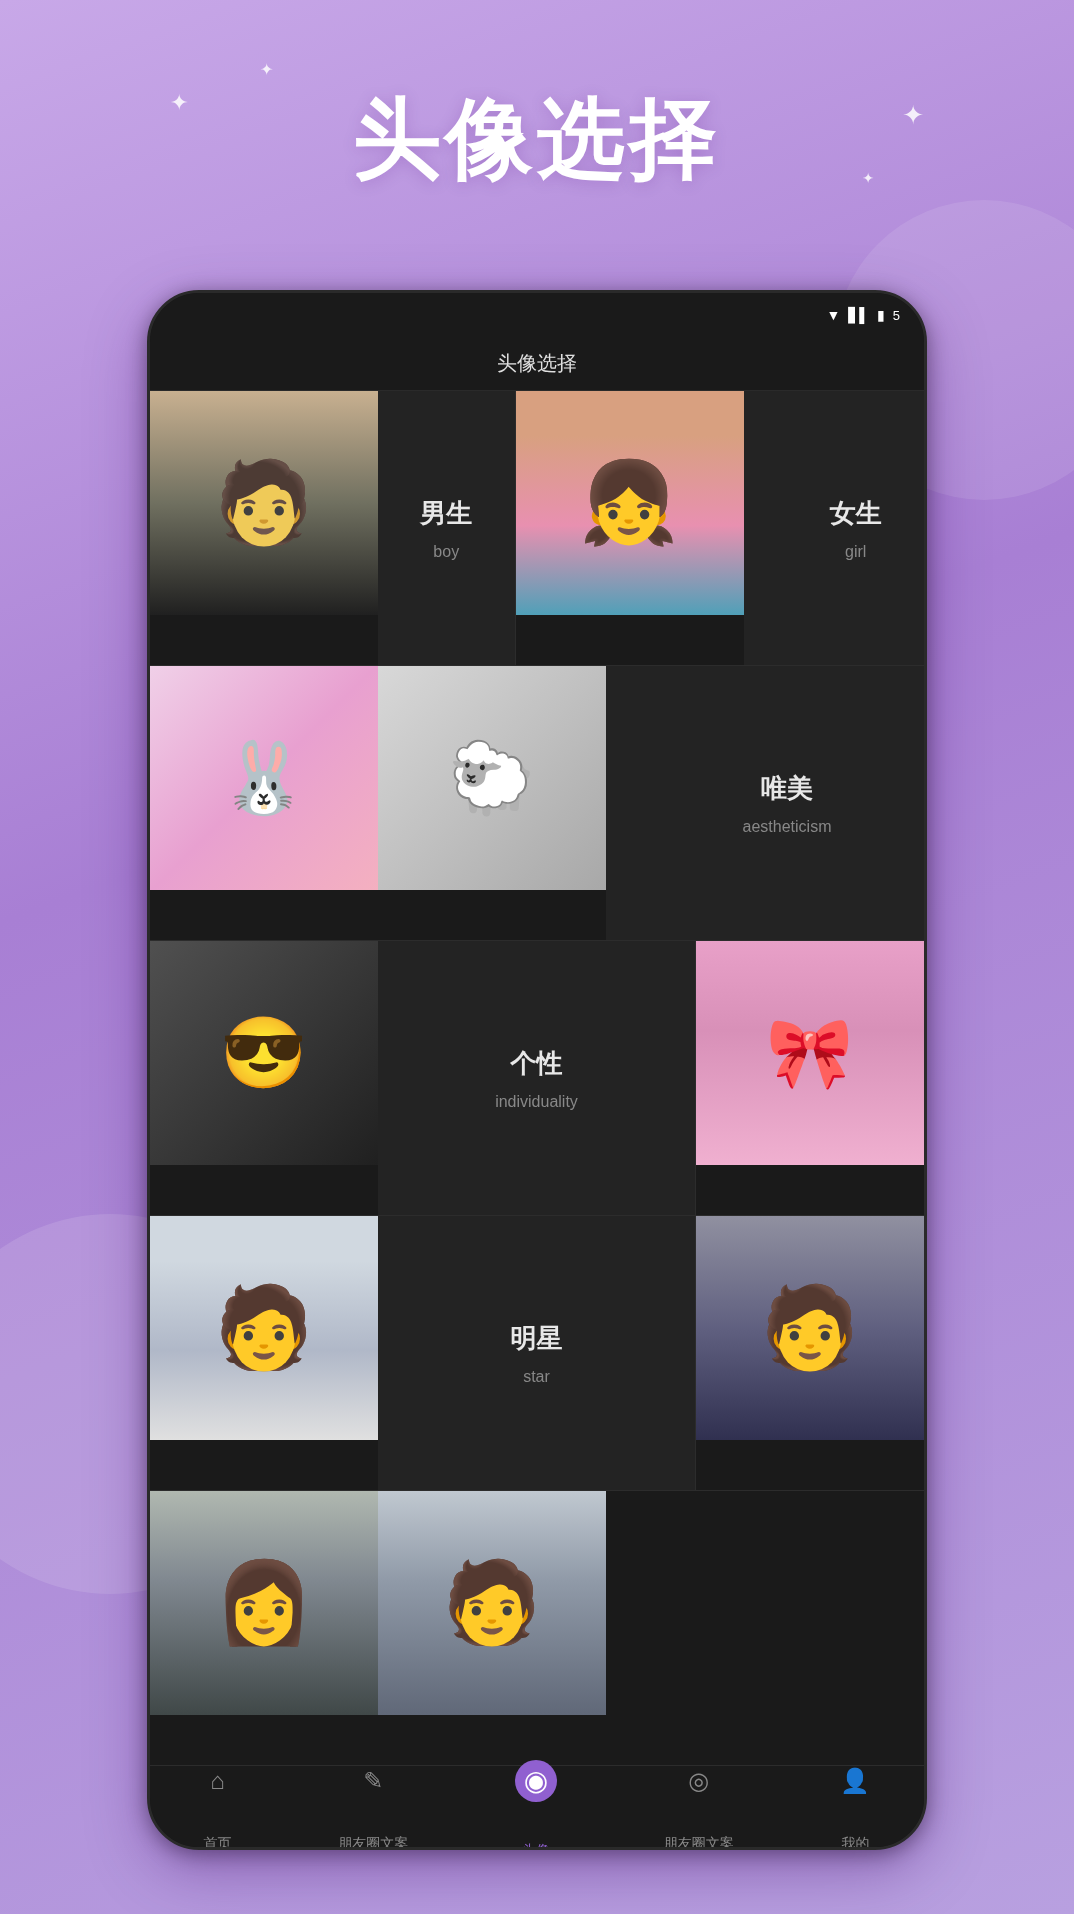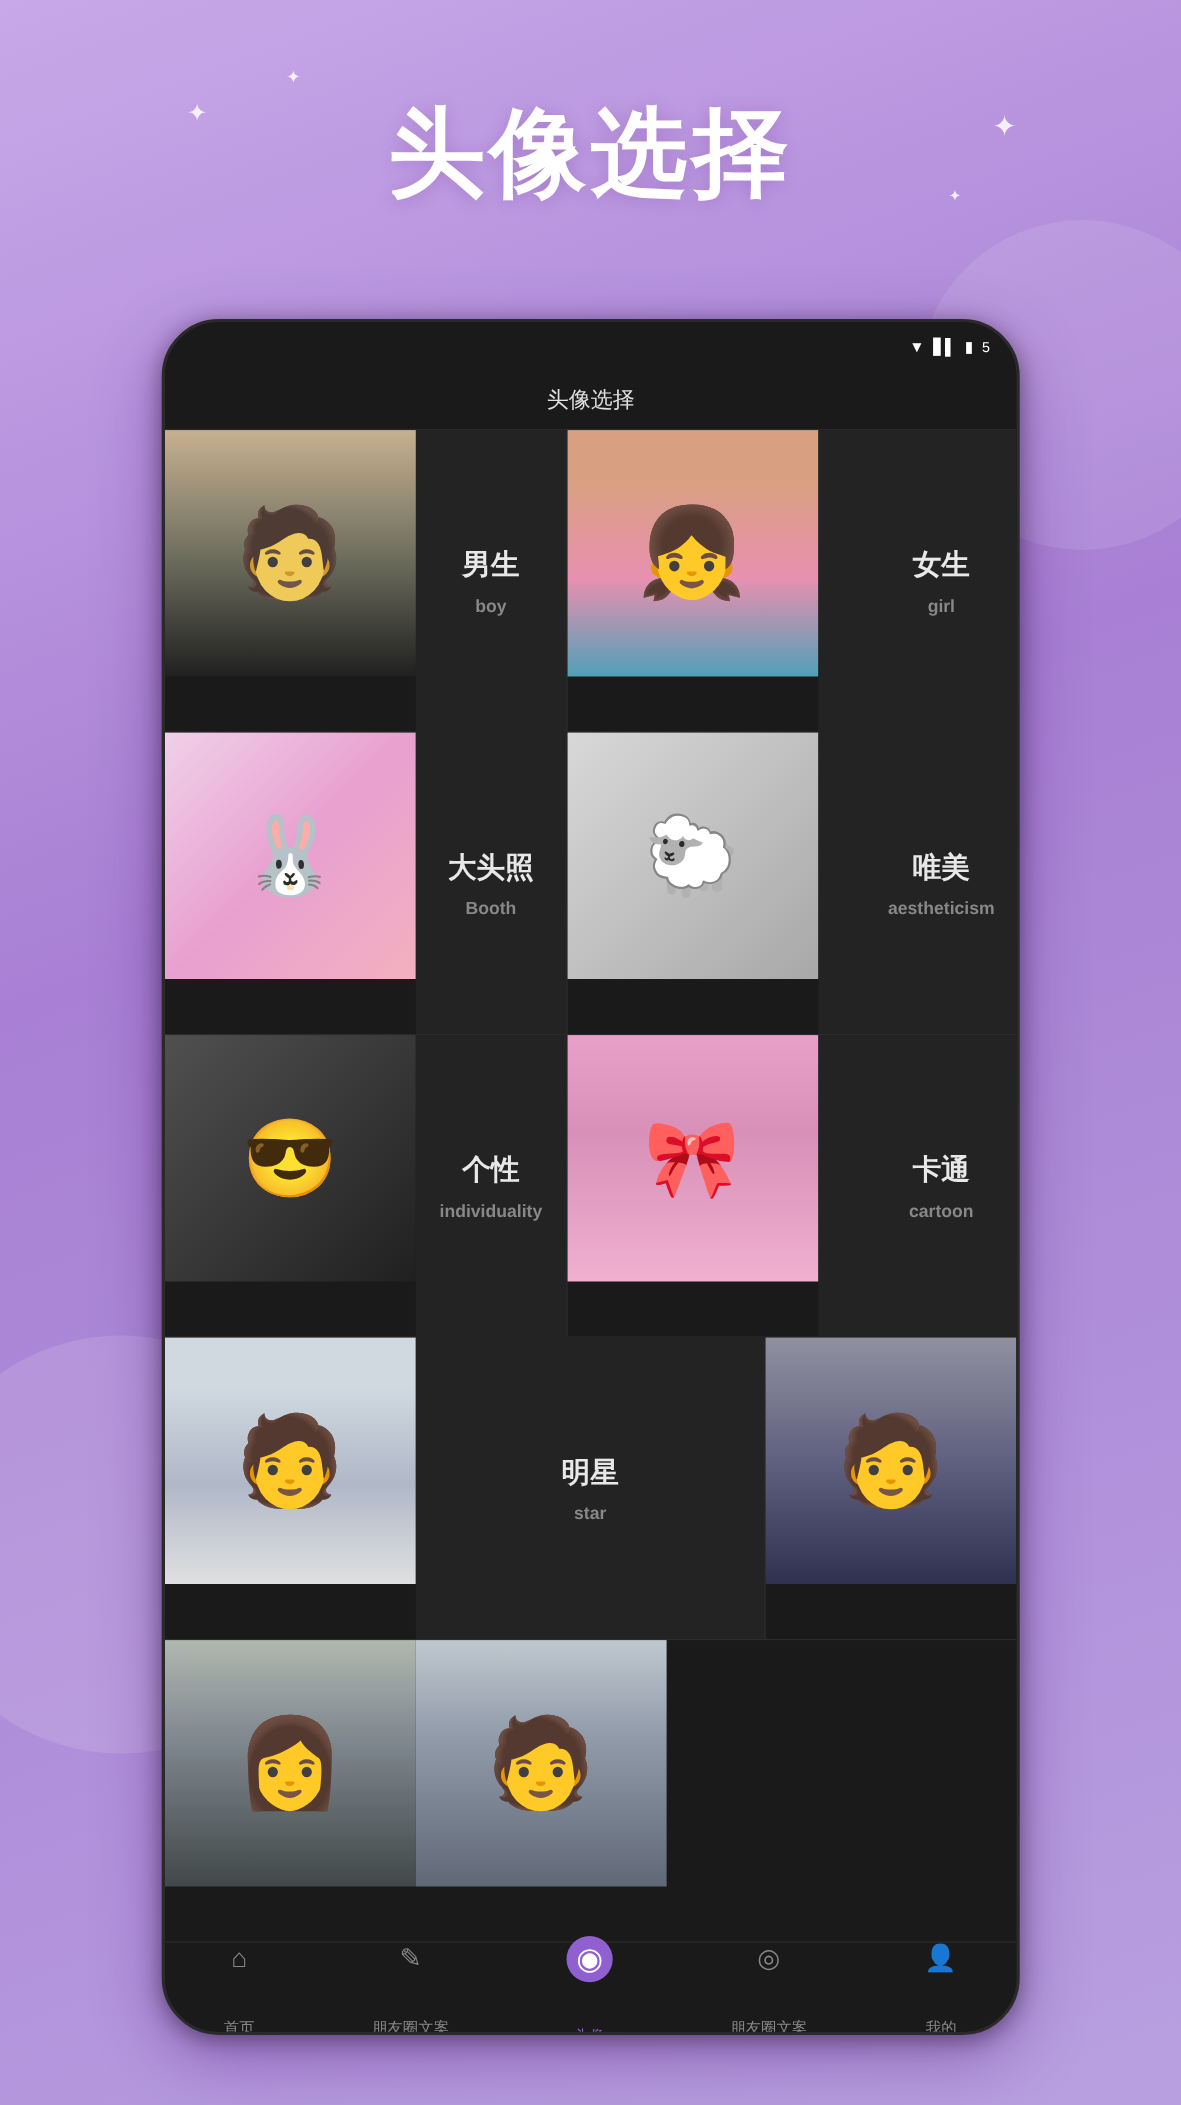--- a/index.html
+++ b/index.html
@@ -134,21 +134,20 @@
       padding-left: 44px;
     }
     .label-zh {
       color: #e8e8e8;
       font-size: 26px;
       font-weight: 600;
     }
     .label-en {
       color: #888888;
       font-size: 16px;
-      font-weight: bold;
     }
 
     
     .bottom-nav {
       height: 88px;
       background: #1a1a1a;
       display: flex;
       align-items: center;
       justify-content: space-around;
       border-top: 1px solid #2c2c2c;
@@ -250,48 +249,40 @@
       <div class="grid-cell-label">
         <span class="label-zh">女生</span>
         <span class="label-en">girl</span>
       </div>
     </div>
 
     <div class="grid-row" style="flex:1;">
       <div class="photo-placeholder p3" style="flex-shrink:0;width:228px;">
         <span style="font-size:70px;">🐰</span>
       </div>
-      <div class="grid-cell-label">
-        <span class="label-zh">大头照</span>
-        <span class="label-en">Booth</span>
-      </div>
       <div class="photo-placeholder p4" style="flex-shrink:0;width:228px;">
         <span style="font-size:70px;">🐑</span>
       </div>
       <div class="grid-cell-label">
         <span class="label-zh">唯美</span>
         <span class="label-en">aestheticism</span>
       </div>
     </div>
 
     <div class="grid-row" style="flex:1;">
       <div class="photo-placeholder p5" style="flex-shrink:0;width:228px;">
         <span style="font-size:70px;">😎</span>
       </div>
       <div class="grid-cell-label">
         <span class="label-zh">个性</span>
         <span class="label-en">individuality</span>
       </div>
       <div class="photo-placeholder cartoon-photo" style="flex-shrink:0;width:228px;">
         <span style="font-size:70px;">🎀</span>
       </div>
-      <div class="grid-cell-label">
-        <span class="label-zh">卡通</span>
-        <span class="label-en">cartoon</span>
-      </div>
     </div>
 
     <div class="grid-row" style="flex:1;">
       <div class="photo-placeholder star-photo" style="flex-shrink:0;width:228px;">
         <span style="font-size:80px;">🧑</span>
       </div>
       <div class="grid-cell-label">
         <span class="label-zh">明星</span>
         <span class="label-en">star</span>
       </div>

